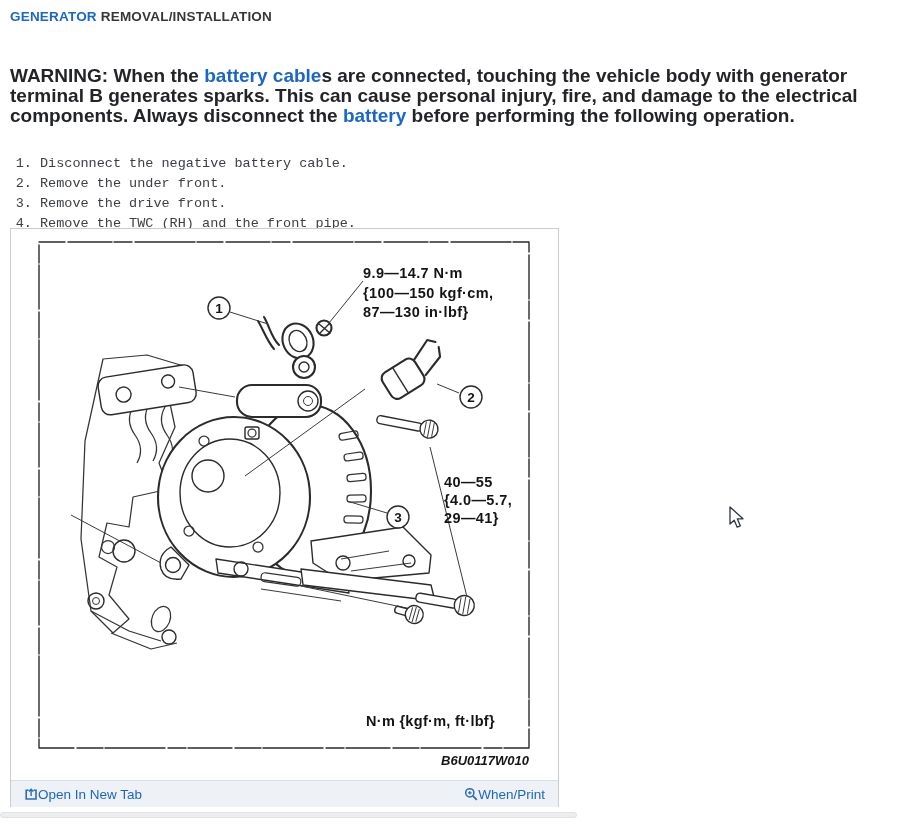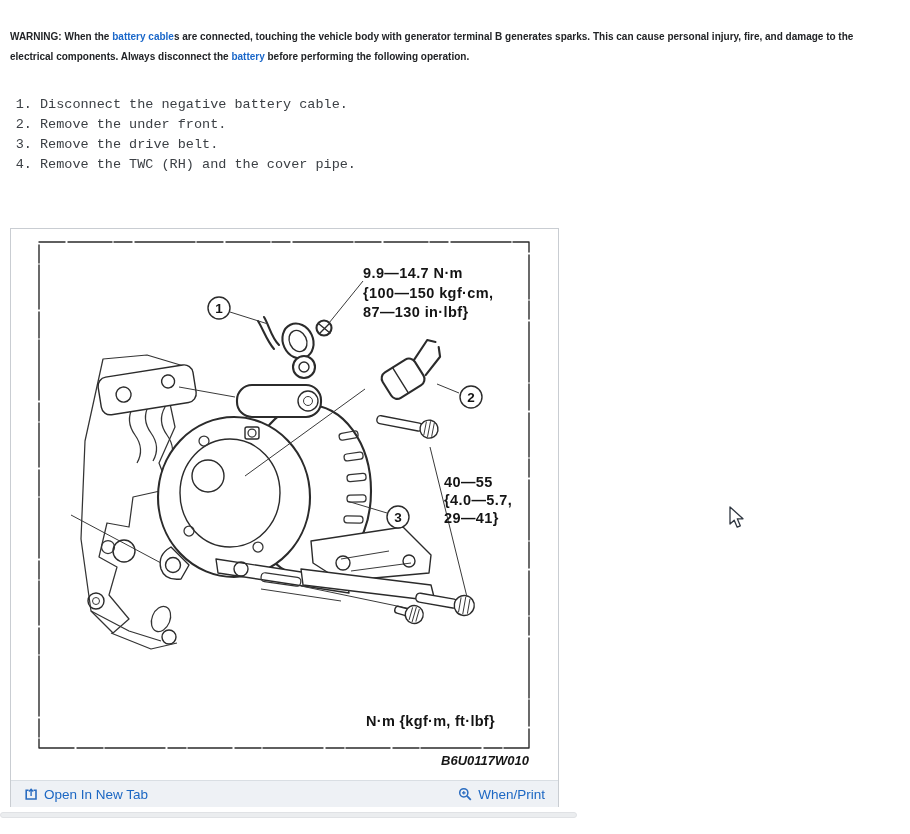--- a/index.html
+++ b/index.html
@@ -4,36 +4,36 @@
 <style>
   html,body{margin:0;padding:0;}
   body{
     width:910px;height:834px;position:relative;overflow:hidden;
     background:#ffffff;color:#202124;
     font-family:"Liberation Sans",sans-serif;
   }
   .content{padding:0 12px 0 10px;}
   .doc-title{margin:9px 0 0;font-size:13.5px;font-weight:bold;letter-spacing:.2px;color:#35383b;}
   .doc-title a{color:#1a67c9;text-decoration:none;}
-  .warning{margin:27px 0 0;font-size:10px;font-weight:bold;line-height:20px;color:#222427;max-width:892px;}
+  .warning{margin:42px 0 0;font-size:19px;font-weight:bold;line-height:20px;color:#222427;max-width:892px;}
   .warning a{color:#1a67c9;text-decoration:none;}
   ol.steps{margin:28px 0 0;padding-left:30px;font-size:13.5px;line-height:20px;color:#3c4045;}
   ol.steps li{margin:0;font-family:Liberation Mono, monospace;}
   .figure-card{
     position:absolute;left:10px;top:228px;width:549px;height:579px;
     border:1px solid #c9cdd2;background:#fff;box-sizing:border-box;
   }
   .figure-image{position:relative;width:100%;height:551px;}
   .figure-image svg{position:absolute;left:0;top:0;}
   .figure-footer{
     height:26px;background:#eef1f5;border-top:1px solid #d9dee3;
     display:flex;justify-content:space-between;align-items:center;
     padding:0 13px;font-size:13.5px;
   }
-  .figure-footer a{color:#1c67c3;text-decoration:none;display:flex;align-items:center;gap:6px;}
+  .figure-footer a{color:#1c67c3;text-decoration:none;display:flex;align-items:center;}
   .figure-footer .ico{display:inline-flex;}
   .bottom-strip{
     position:absolute;left:0;top:812px;width:577px;height:6px;
     background:#ebedef;border:1px solid #e0e2e5;border-radius:3px;box-sizing:border-box;
   }
   .cursor{position:absolute;left:729px;top:506px;pointer-events:none;}
   
   .ln{stroke:#2b2b2b;fill:none;stroke-width:1.4;stroke-linejoin:round;stroke-linecap:round;}
   .ln2{stroke:#2b2b2b;fill:none;stroke-width:2.1;stroke-linejoin:round;stroke-linecap:round;}
   .fw{fill:#ffffff;}
@@ -41,28 +41,29 @@
   .sk{stroke:#343434;fill:none;stroke-width:1.25;stroke-linejoin:round;}
   .lbl{font-family:"Liberation Sans",sans-serif;font-size:14.5px;font-weight:bold;fill:#141414;letter-spacing:.4px;}
   .units{font-family:"Liberation Sans",sans-serif;font-size:14.5px;font-weight:bold;fill:#141414;letter-spacing:.3px;}
   .code{font-family:"Liberation Sans",sans-serif;font-size:13px;font-style:italic;font-weight:bold;fill:#161616;}
   .cnum{font-family:"Liberation Sans",sans-serif;font-size:13.5px;font-weight:bold;fill:#141414;text-anchor:middle;}
 </style>
 </head>
 <body>
 
 <div class="content">
+  <h1 class="doc-title"><a href="#">GENERATOR</a> <span>REMOVAL/INSTALLATION</span></h1>
 
   <p class="warning"><span>WARNING: When the </span><a href="#">battery cable</a><span>s are connected, touching the vehicle body with generator terminal B generates sparks. This can cause personal injury, fire, and damage to the electrical components. Always disconnect the </span><a href="#">battery</a><span> before performing the following operation.</span></p>
 
   <ol class="steps">
     <li>Disconnect the negative battery cable.</li>
     <li>Remove the under front.</li>
-    <li>Remove the drive belt.</li>
-    <li>Remove the TWC (RH) and the cover pipe.</li>
+    <li>Remove the drive front.</li>
+    <li>Remove the TWC (RH) and the front pipe.</li>
   </ol>
 </div>
 
 <div class="figure-card">
   <div class="figure-image">
     <svg width="549" height="551" viewBox="0 0 549 551">
 
       <rect x="28" y="13" width="490" height="506" class="ln" stroke-dasharray="26 3 44 2 18 3 60 2"></rect>
 
       <g>

